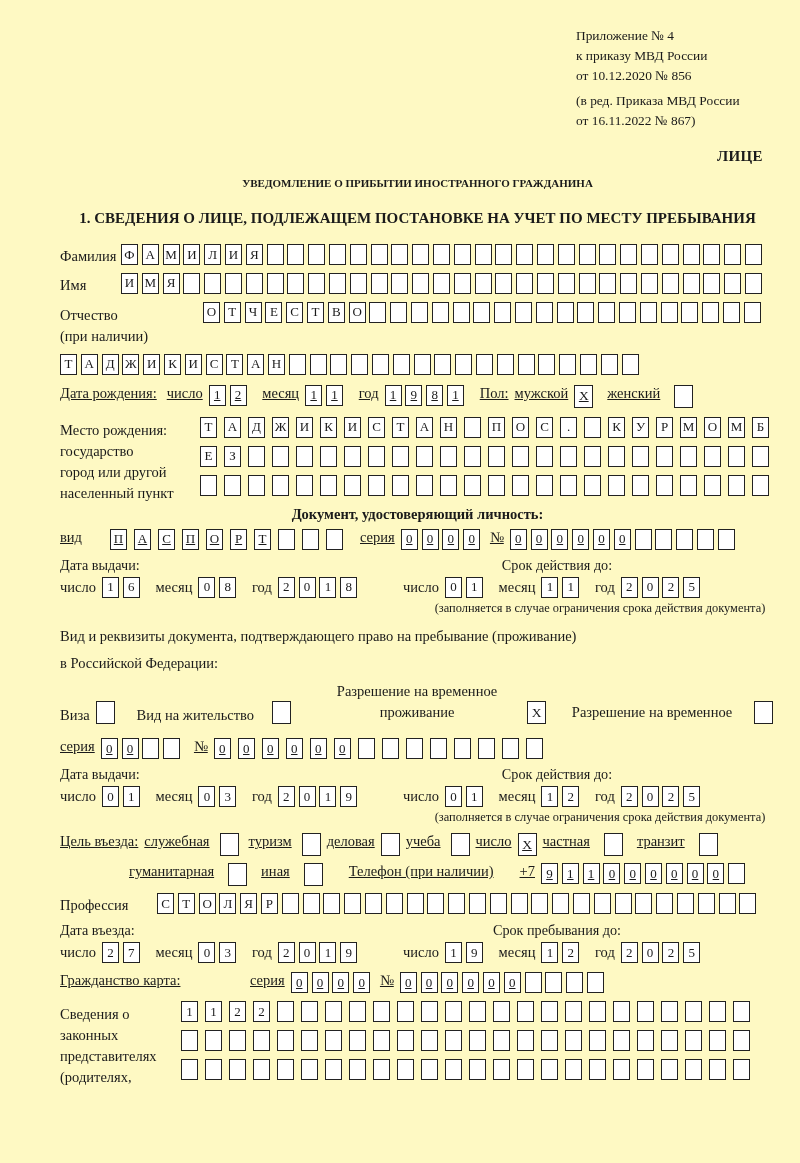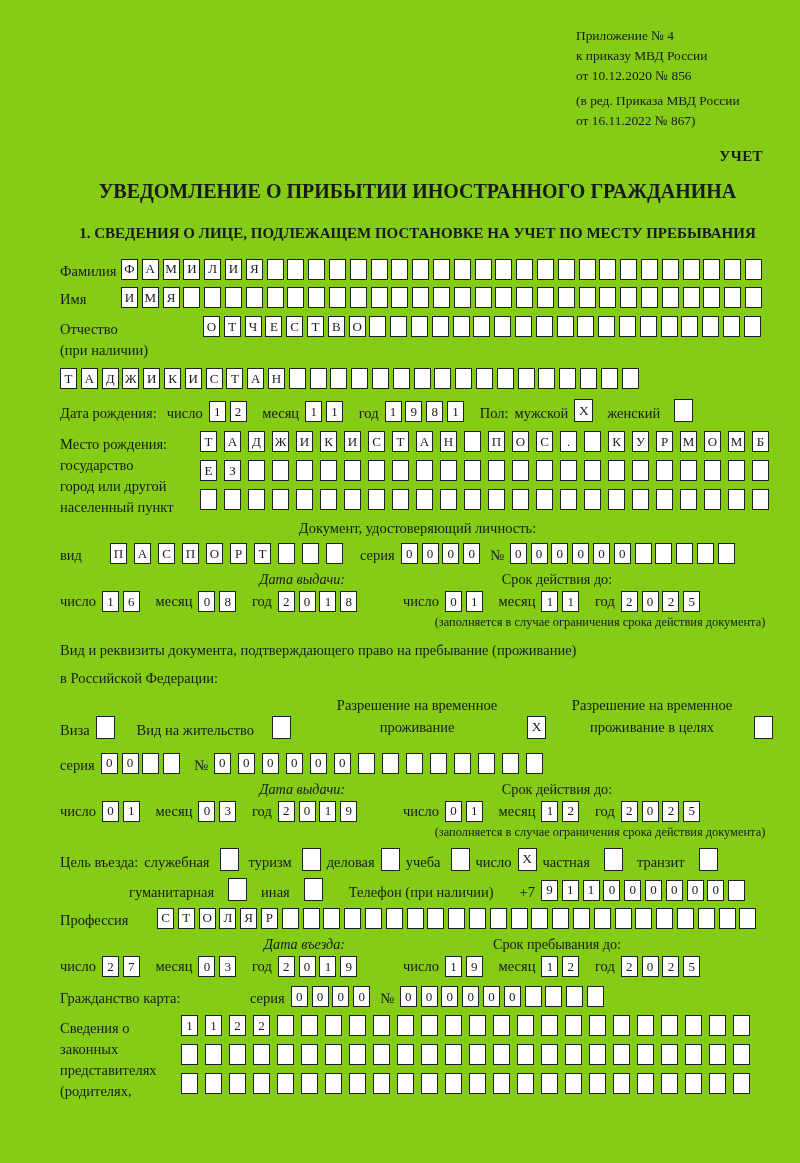--- a/index.html
+++ b/index.html
@@ -1,48 +1,48 @@
 <!DOCTYPE html>
 <html><head>
 <meta charset="utf-8">
 <style>
   * { box-sizing: border-box; }
   html,body { margin:0; padding:0; background:#ffffff; }
   .page {
     position:relative; width:800px; height:1163px; overflow:hidden;
-    padding:26px 25px 0 60px; background:#84cc16; color:#1a1a1a;
+    padding:26px 25px 0 60px; background:#fef9c3; color:#1a1a1a;
     font-family:"Liberation Serif","DejaVu Serif",serif; font-size:14.5px;
   }
   .appendix { margin-left:516px; font-size:13.4px; line-height:1.5; }
   .appendix .rev { margin-top:5px; }
   .forma { text-align:right; font-weight:bold; font-size:15px; margin:16px 12px 10px 0; letter-spacing:.4px; }
-  .title { text-align:center; font-weight:bold; font-size:20px; line-height:1.6; margin-bottom:18px; }
+  .title { text-align:center; font-weight:bold; font-size:11px; line-height:1.6; margin-bottom:18px; }
   .tunder { display:inline-block; width:56px; height:15px; border-bottom:2px solid #333; margin-left:12px; }
   .sect { text-align:center; font-weight:bold; font-size:15px; margin-bottom:17px; }
 
   .row { display:flex; align-items:flex-start; margin-bottom:7px; }
   .lbl { flex:none; line-height:1.3; padding-top:3px; }
   .lbl2 { line-height:1.45; }
   .cells { display:flex; flex:none; }
   .cell {
     flex:none; width:17px; height:21px; border:1.6px solid #222; margin-right:3.8px;
     display:flex; align-items:center; justify-content:center;
     font-size:13px; background:#fff;
   }
   .g7 .cell { margin-right:7px; }
   .cellcol .cells { margin-bottom:8px; }
   .cb {
     flex:none; width:19px; height:23px; border:1.7px solid #222; background:#fff;
     display:inline-flex; align-items:center; justify-content:center; font-size:13.5px;
   }
-  .inl { display:flex; align-items:flex-end; }
+  .inl { display:flex; align-items:flex-start;text-decoration:underline; }
   .t { flex:none; }
 
   .dhr { display:flex; font-size:14.2px; margin:4px 0 3px 0; }
-  .dh1 { width:285px; text-align:right;font-style:italic; }
+  .dh1 { width:285px; text-align:left; }
   .dh2 { width:300px; margin-left:62px; text-align:center; }
   .drow { display:flex; align-items:center; margin-bottom:3px; }
   .dgl { display:flex; align-items:center; width:343px; }
   .dgr { display:flex; align-items:center; }
   .dlbl { margin-right:6px; }
   .dcells { margin-right:12px; }
   .smallnote { font-size:12.4px; margin-left:330px; width:420px; text-align:center; margin-bottom:8px; }
   .intro { line-height:1.75; margin-bottom:2px; }
   .optrow { display:flex; align-items:flex-end; margin:4px 0 14px 0; }
   .optcenter { text-align:center; line-height:1.5; }
@@ -58,21 +58,21 @@
         <div>Приложение № 4</div>
         <div>к приказу МВД России</div>
         <div>от 10.12.2020 № 856</div>
       </div>
     <div class="rev">
         <div>(в ред. Приказа МВД России</div>
         <div>от 16.11.2022 № 867)</div>
       </div>
   </div>
 
-  <div class="forma">УЧЕТ</div>
+  <div class="forma">ЛИЦЕ</div>
 
   <div class="title">
     <div>УВЕДОМЛЕНИЕ О ПРИБЫТИИ ИНОСТРАННОГО ГРАЖДАНИНА</div>
   </div>
 
   <div class="sect">1. СВЕДЕНИЯ О ЛИЦЕ, ПОДЛЕЖАЩЕМ ПОСТАНОВКЕ НА УЧЕТ ПО МЕСТУ ПРЕБЫВАНИЯ</div>
 
   <div class="row">
     <div class="lbl" style="width:61px">Фамилия</div>
     <div class="cells">
@@ -329,21 +329,21 @@
           <span class="cell"></span>
           <span class="cell"></span>
           <span class="cell"></span>
           <span class="cell"></span>
           <span class="cell"></span>
           <span class="cell"></span>
         </div>
     </div>
   </div>
 
-  <div style="text-align:center;font-weight:normal;margin-bottom:6px">Документ, удостоверяющий личность:</div>
+  <div style="text-align:center;font-weight:bold;margin-bottom:6px">Документ, удостоверяющий личность:</div>
 
   <div class="row inl">
     <span class="t" style="width:50px">вид</span>
     <span class="cells g7">
         <span class="cell">П</span>
         <span class="cell">А</span>
         <span class="cell">С</span>
         <span class="cell">П</span>
         <span class="cell">О</span>
         <span class="cell">Р</span>
@@ -437,21 +437,20 @@
     <span style="width:28px;flex:none"></span>
     <span class="optcenter" style="width:196px">
         <div>Разрешение на временное</div>
         <div>проживание</div>
       </span>
     <span style="width:12px;flex:none"></span>
     <span class="cb">X</span>
     <span style="width:16px;flex:none"></span>
     <span class="optcenter" style="width:180px">
         <div>Разрешение на временное</div>
-        <div>проживание в целях</div>
       </span>
     <span style="width:12px;flex:none"></span>
     <span class="cb"></span>
   </div>
 
   <div class="row inl">
     <span class="t dlbl">серия</span>
     <span class="cells">
         <span class="cell">0</span>
         <span class="cell">0</span>

